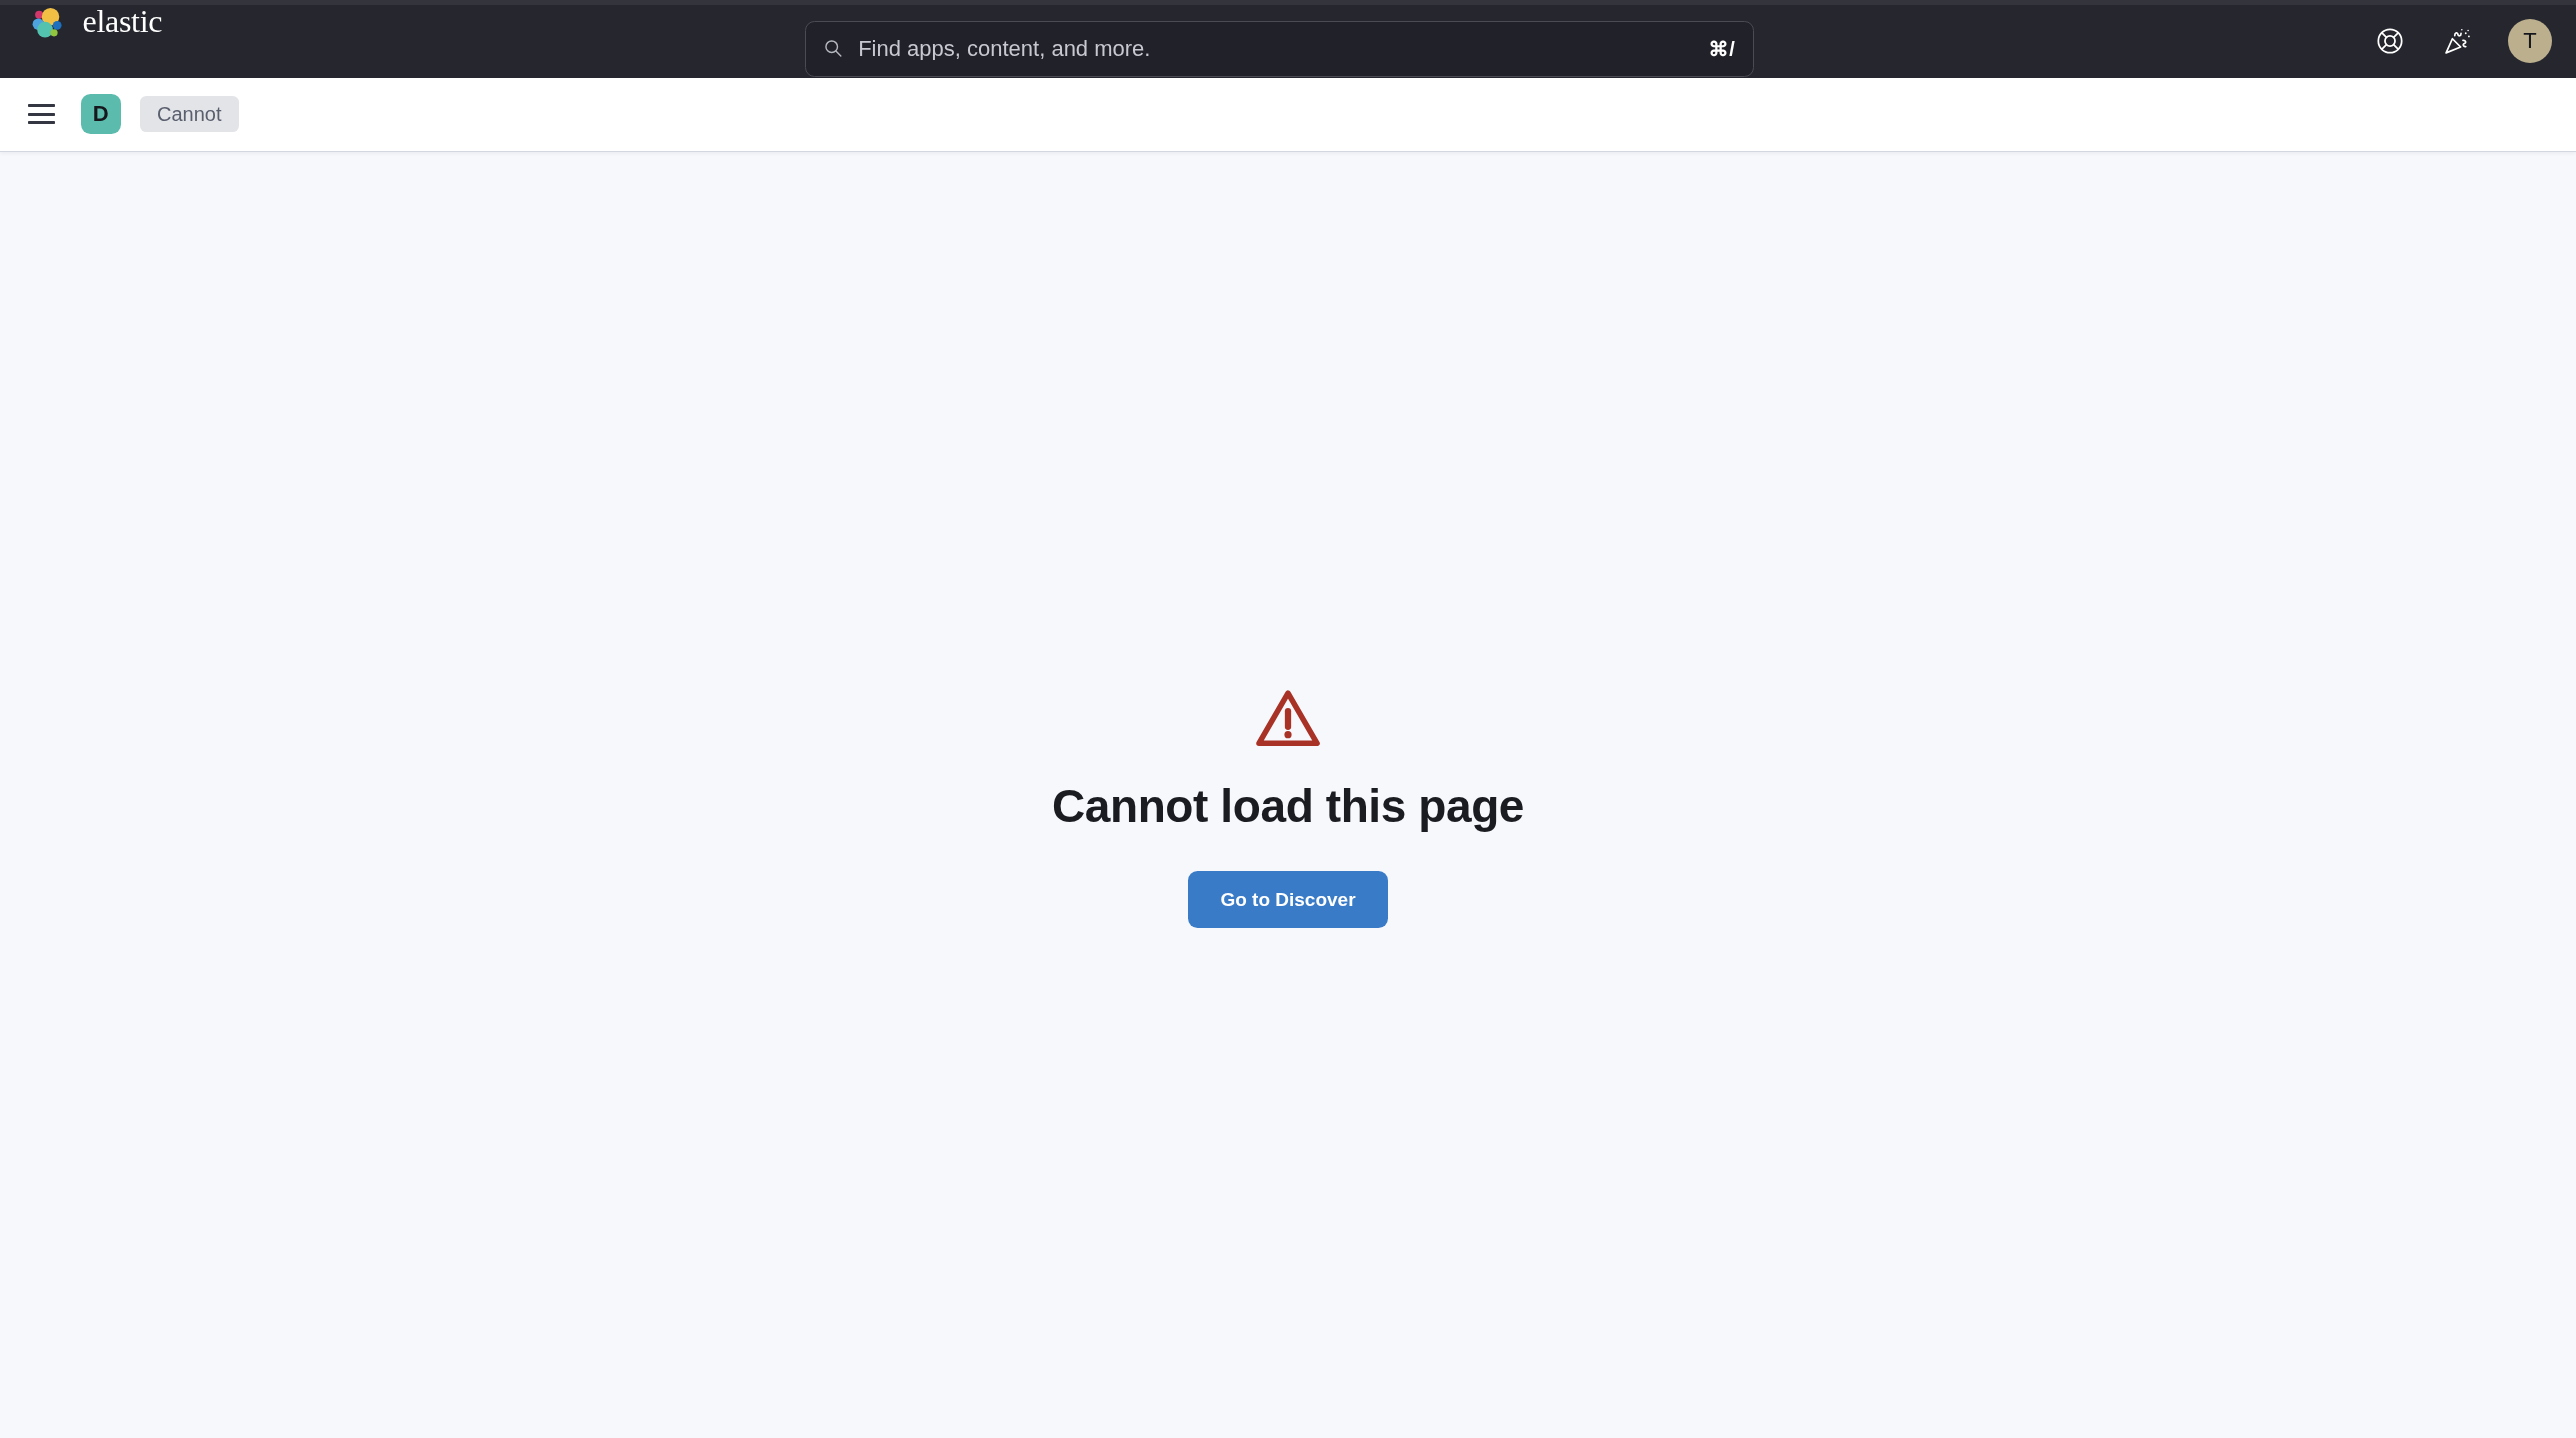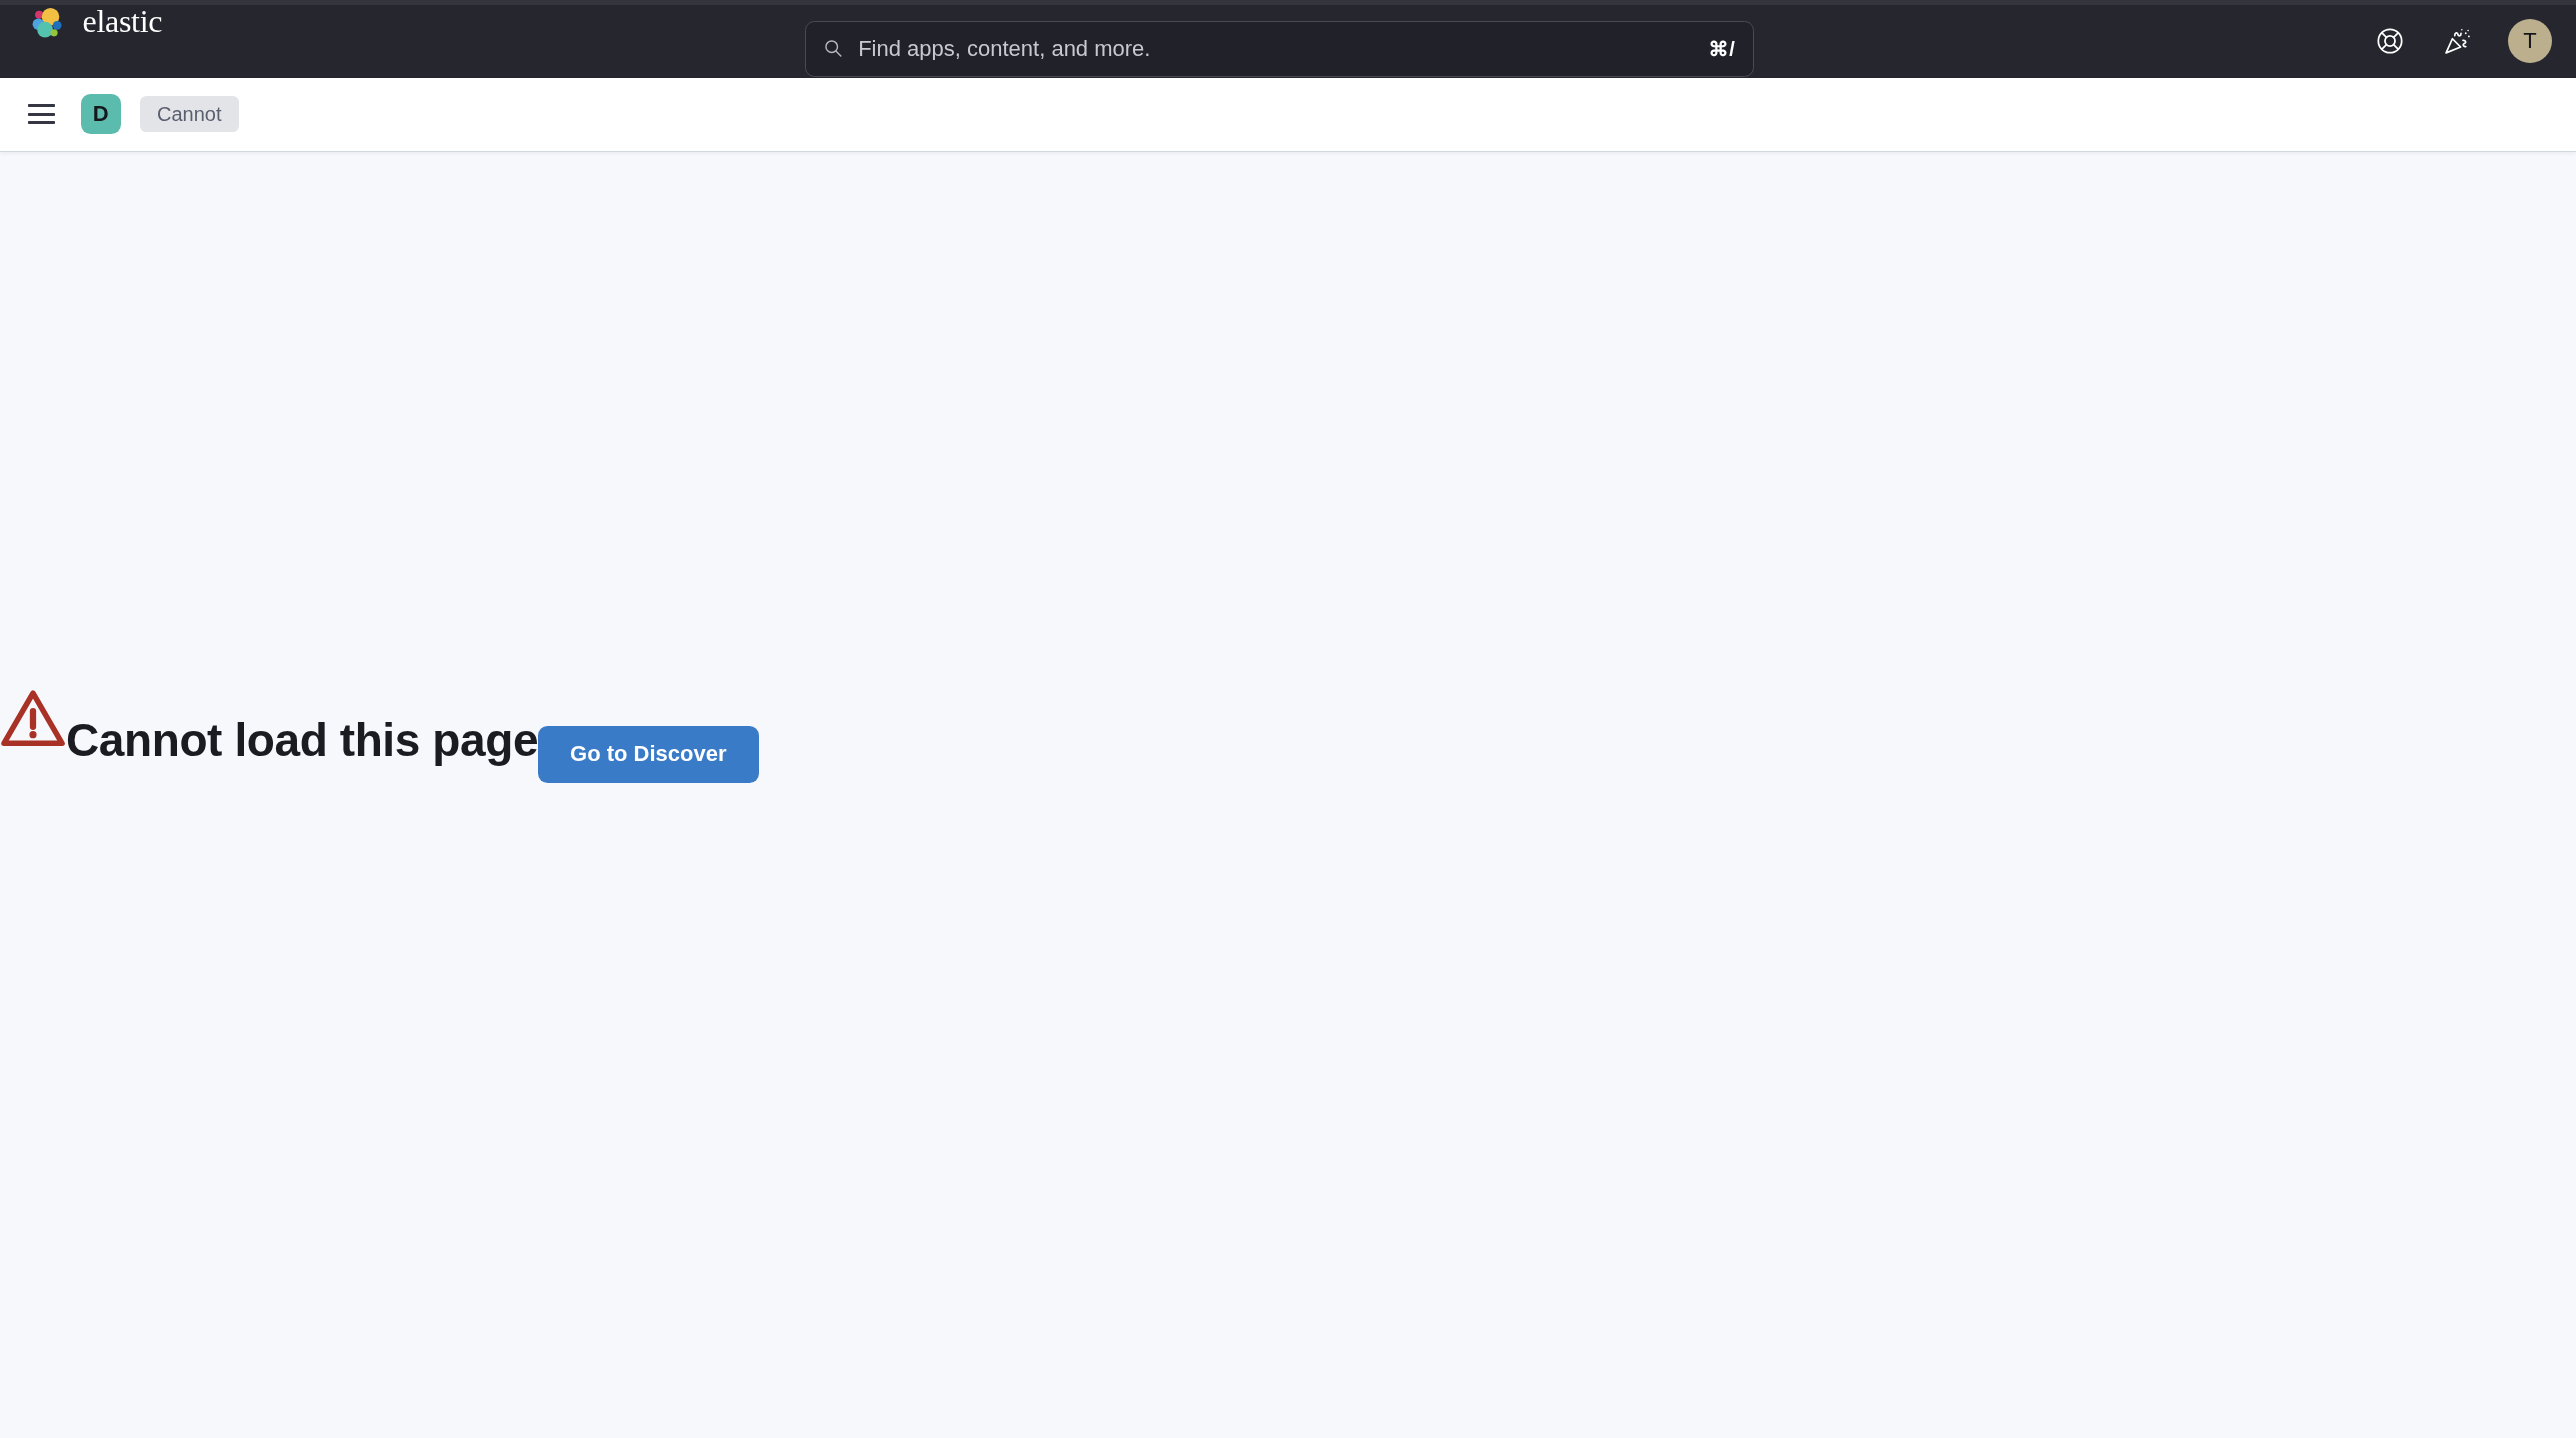--- a/index.html
+++ b/index.html
@@ -178,20 +178,22 @@
     background: #F7F8FC;
     position: relative;
     overflow: hidden;
   }
   .error-panel {
     position: absolute;
     left: 0;
     right: 0;
     top: 534px;
     display: flex;
+    flex-direction: column;
+    align-items: center;
   }
   .warn-icon { width: 66px; height: 66px; display: block; }
   .error-title {
     margin-top: 29px;
     font-size: 46px;
     font-weight: 700;
     color: #1a1c21;
     letter-spacing: -0.4px;
     line-height: 1.1;
     text-align: center;
@@ -206,21 +208,21 @@
   }
   .primary-btn {
     margin-top: 40px;
     background: #3A7BC8;
     color: #ffffff;
     border: none;
     border-radius: 9.5px;
     height: 57px;
     padding: 0 32px;
     font-family: "Liberation Sans", sans-serif;
-    font-size: 22px;
+    font-size: 19px;
     font-weight: 700;
     cursor: pointer;
     line-height: 1;
     display: inline-flex;
     align-items: center;
     justify-content: center;
   }
 </style>
 </head>
 <body>

